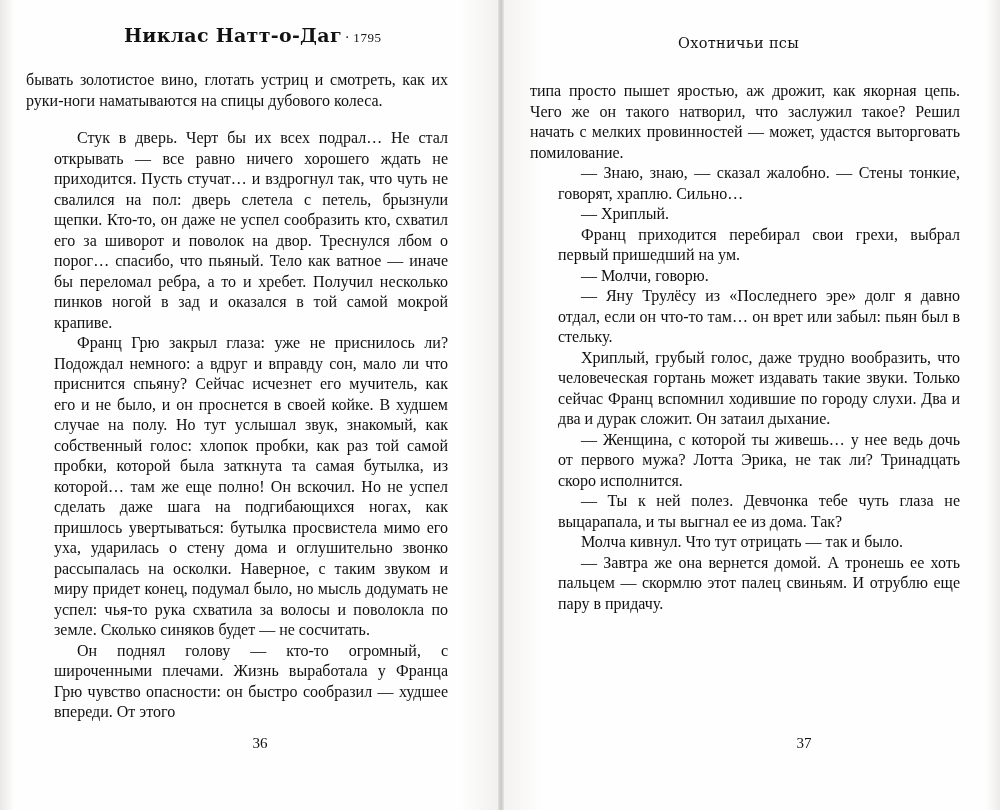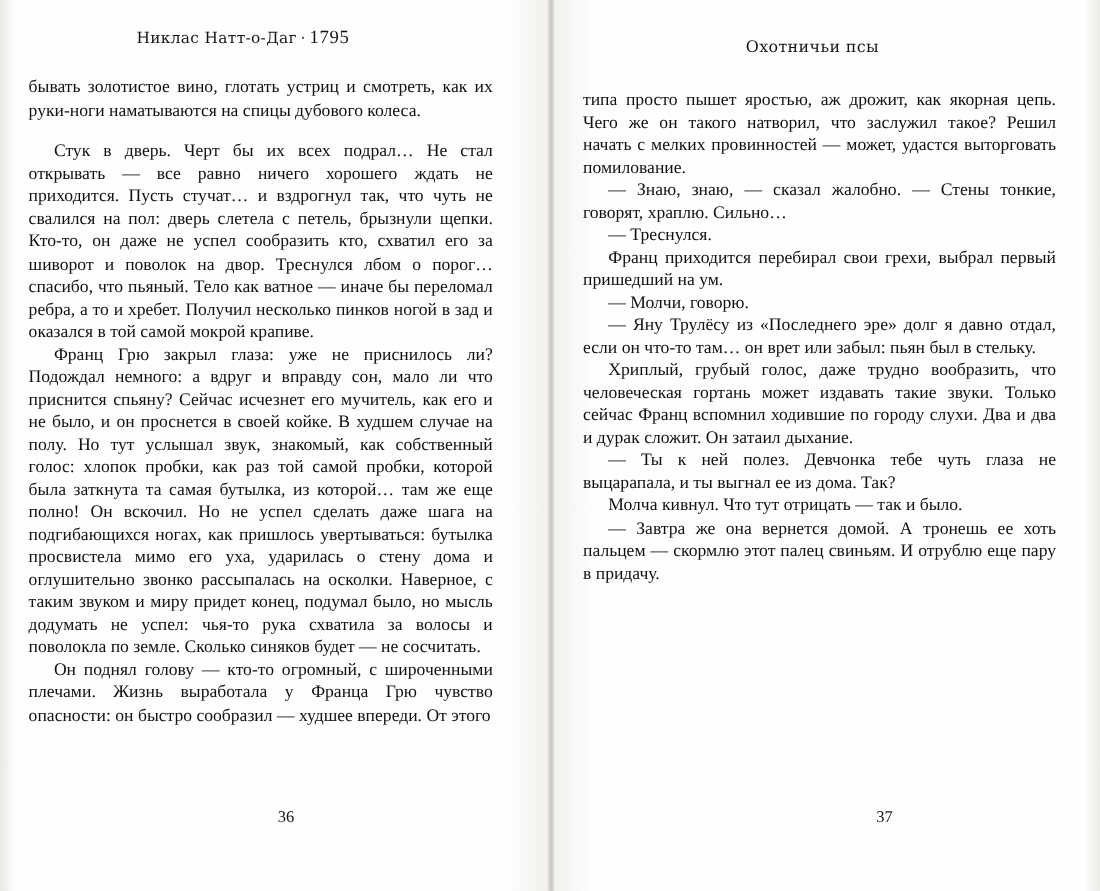--- a/index.html
+++ b/index.html
@@ -56,29 +56,30 @@
     text-align: left;
     padding-left: 98px;
   }
   .running-head.right {
     text-align: left;
     padding-left: 148px;
     margin-top: 11px;
   }
   .rh-name {
     font-family: "DejaVu Serif", serif;
-    font-size: 14px;
+    font-size: 19px;
     letter-spacing: 0.3px;
+    font-weight: bold;
   }
   .rh-sep {
     padding: 0 3px;
   }
   .rh-year {
     font-family: "Liberation Serif", serif;
-    font-size: 17px;
+    font-size: 13px;
   }
   .rh-title {
     font-family: "DejaVu Serif", serif;
     font-size: 14.5px;
     letter-spacing: 0.3px;
   }
   .text-col {
     width: 422px;
     font-size: 16px;
     line-height: 20.5px;
@@ -88,20 +89,21 @@
     color: #101010;
   }
   .page.right .text-col {
     width: 430px;
   }
   p {
     margin: 0;
   }
   p.indent {
     text-indent: 23px;
+    margin-left: 28px;
   }
   p.gap {
     margin-top: 17px;
   }
   .folio {
     position: absolute;
     bottom: 58px;
     width: 100%;
     left: 10px;
     text-align: center;
@@ -149,25 +151,26 @@
   <div class="gutter"></div>
 
   <div class="page right">
     <div class="page-edge-shadow-right"></div>
     <div class="running-head right">
       <span class="rh-title">Охотничьи псы</span>
     </div>
     <div class="text-col">
       <p>типа просто пышет яростью, аж дрожит, как якорная цепь. Чего же он такого натворил, что заслужил такое? Решил начать с мелких провинностей — может, удастся выторговать помилование.</p>
       <p class="indent">— Знаю, знаю, — сказал жалобно. — Стены тонкие, говорят, храплю. Сильно…</p>
-      <p class="indent">— Треснулся.</p>
+      <p class="indent">— Хриплый.</p>
       <p class="indent">Франц приходится перебирал свои грехи, выбрал первый пришедший на ум.</p>
       <p class="indent">— Молчи, говорю.</p>
       <p class="indent">— Яну Трулёсу из «Последнего эре» долг я давно отдал, если он что-то там… он врет или забыл: пьян был в стельку.</p>
       <p class="indent">Хриплый, грубый голос, даже трудно вообразить, что человеческая гортань может издавать такие звуки. Только сейчас Франц вспомнил ходившие по городу слухи. Два и два и дурак сложит. Он затаил дыхание.</p>
+      <p class="indent">— Женщина, с которой ты живешь… у нее ведь дочь от первого мужа? Лотта Эрика, не так ли? Тринадцать скоро исполнится.</p>
       <p class="indent">— Ты к ней полез. Девчонка тебе чуть глаза не выцарапала, и ты выгнал ее из дома. Так?</p>
       <p class="indent">Молча кивнул. Что тут отрицать — так и было.</p>
       <p class="indent">— Завтра же она вернется домой. А тронешь ее хоть пальцем — скормлю этот палец свиньям. И отрублю еще пару в придачу.</p>
     </div>
     <div class="folio">37</div>
   </div>
 
 </div>
 
 </body></html>

